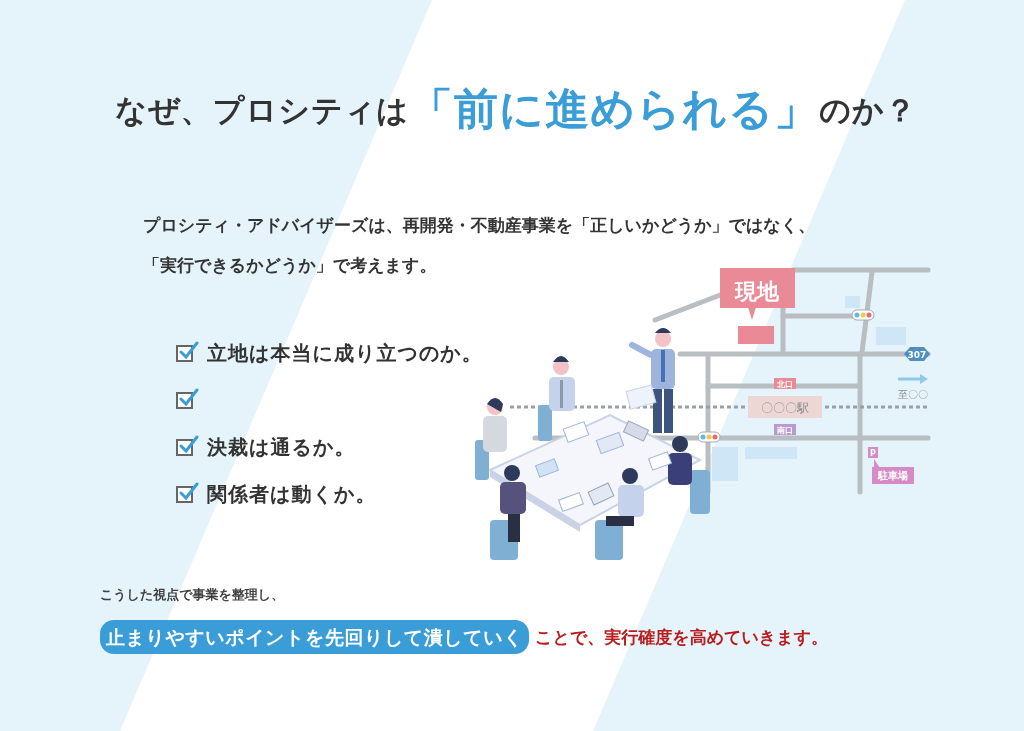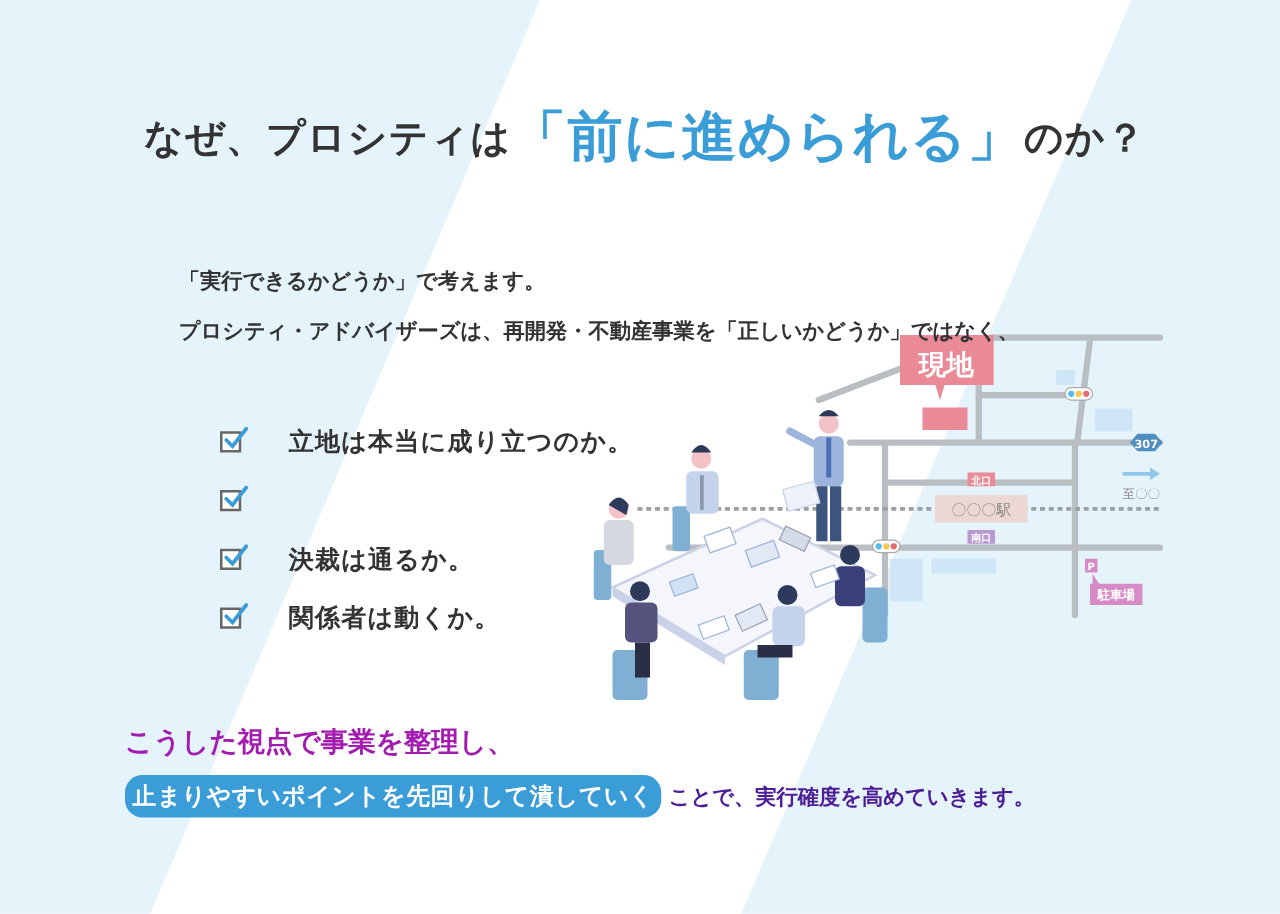--- a/index.html
+++ b/index.html
@@ -14,54 +14,54 @@
     white-space: nowrap;
   }
   .title .accent { color: #3a9dd7; font-size: 44px; vertical-align: -3px; }
 
   .intro {
     position: absolute; left: 143px; top: 205px; z-index: 2;
     font-size: 17px; font-weight: bold; color: #333333; line-height: 40px; white-space: nowrap;
   }
 
   .checklist { position: absolute; left: 176px; top: 336px; z-index: 2; list-style: none; }
-  .checklist li { display: flex; align-items: center; height: 35px; margin-bottom: 12px; gap: 24px; }
+  .checklist li { display: flex; align-items: center; height: 35px; margin-bottom: 12px; }
   .checkbox {
     width: 17px; height: 17px; border: 2px solid #666; position: relative; margin-right: 14px; flex: none;
     background: #fff;
   }
   .checkbox svg { position: absolute; left: 0; top: -6px; }
   .check-label { font-size: 20px; font-weight: bold; color: #333333; letter-spacing: 1px; white-space: nowrap; }
 
   .illustration { position: absolute; left: 470px; top: 262px; width: 470px; height: 320px; z-index: 1; }
 
   .summary { position: absolute; left: 100px; top: 580px; z-index: 2; white-space: nowrap; }
-  .summary .line1 { font-size: 22px; font-weight: bold; color: #a21caf; height: 30px; line-height: 30px; }
+  .summary .line1 { font-size: 13px; font-weight: bold; color: #404040; height: 30px; line-height: 30px; }
   .summary .line2 { display: flex; align-items: center; margin-top: 10px; }
   .highlight {
     background: #3a9dd7; color: #ffffff; font-size: 19px; font-weight: bold; padding: 4px 6px;
     height: 34px; line-height: 26px; letter-spacing: 0.5px; border-radius: 14px;
   }
-  .rest { font-size: 17px; font-weight: bold; color: #4c1d95; margin-left: 6px; }
+  .rest { font-size: 17px; font-weight: bold; color: #b91c1c; margin-left: 6px; }
 </style>
 </head>
 <body>
 
 <svg class="bg" viewBox="0 0 1024 731" width="1024" height="731">
   <polygon points="0,0 432,0 120,731 0,731" fill="#e5f3fb"></polygon>
   <polygon points="905,0 1024,0 1024,731 593,731" fill="#e5f3fb"></polygon>
 </svg>
 
 <h1 class="title">
   <span>なぜ、プロシティは</span><span class="accent">「前に進められる」</span><span>のか？</span>
 </h1>
 
 <div class="intro">
+  <div>プロシティ・アドバイザーズは、再開発・不動産事業を「正しいかどうか」ではなく、</div>
   <div>「実行できるかどうか」で考えます。</div>
-  <div>プロシティ・アドバイザーズは、再開発・不動産事業を「正しいかどうか」ではなく、</div>
 </div>
 
 <ul class="checklist">
   <li>
     <span class="checkbox">
       <svg width="22" height="22" viewBox="0 0 22 22">
           <path d="M3 11 L8 16 L19 2" fill="none" stroke="#3a9dd7" stroke-width="3" stroke-linecap="round"></path>
         </svg>
     </span>
     <span class="check-label">立地は本当に成り立つのか。</span>

